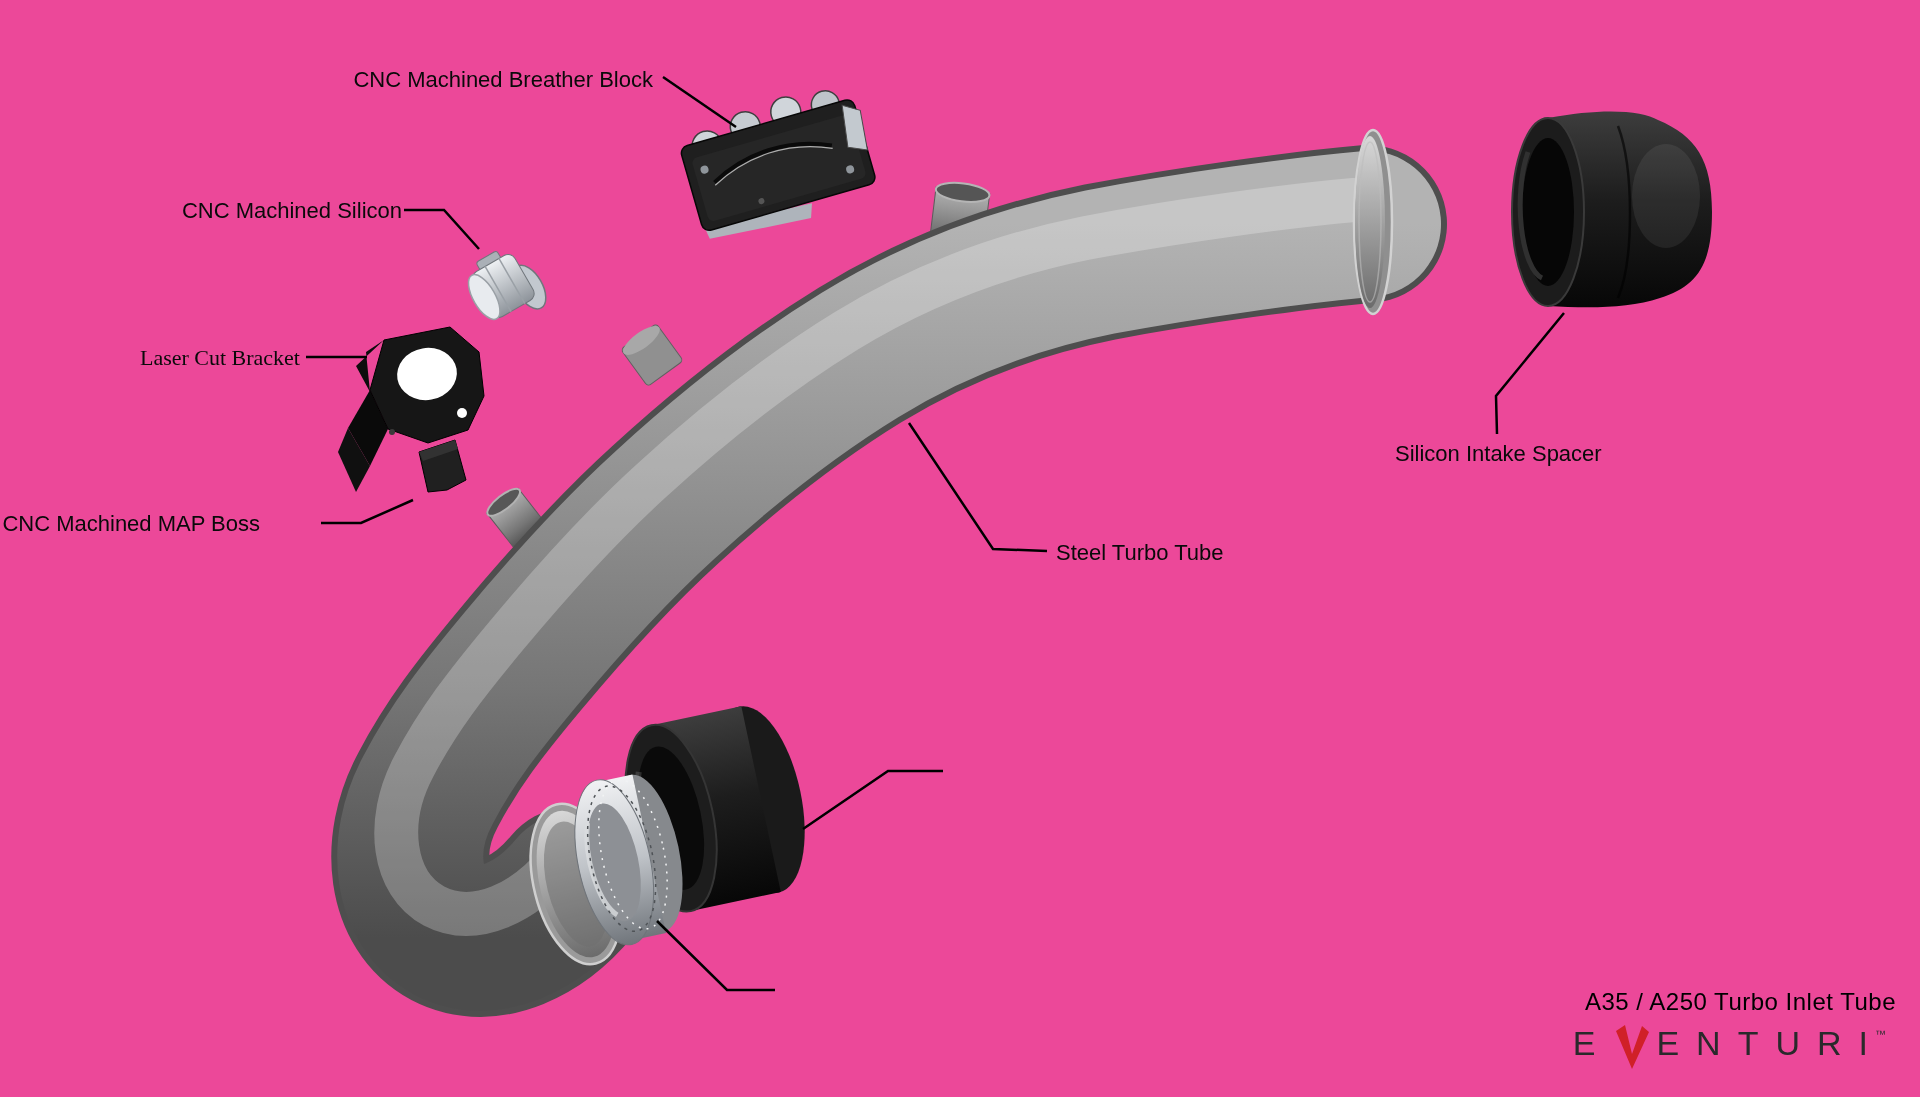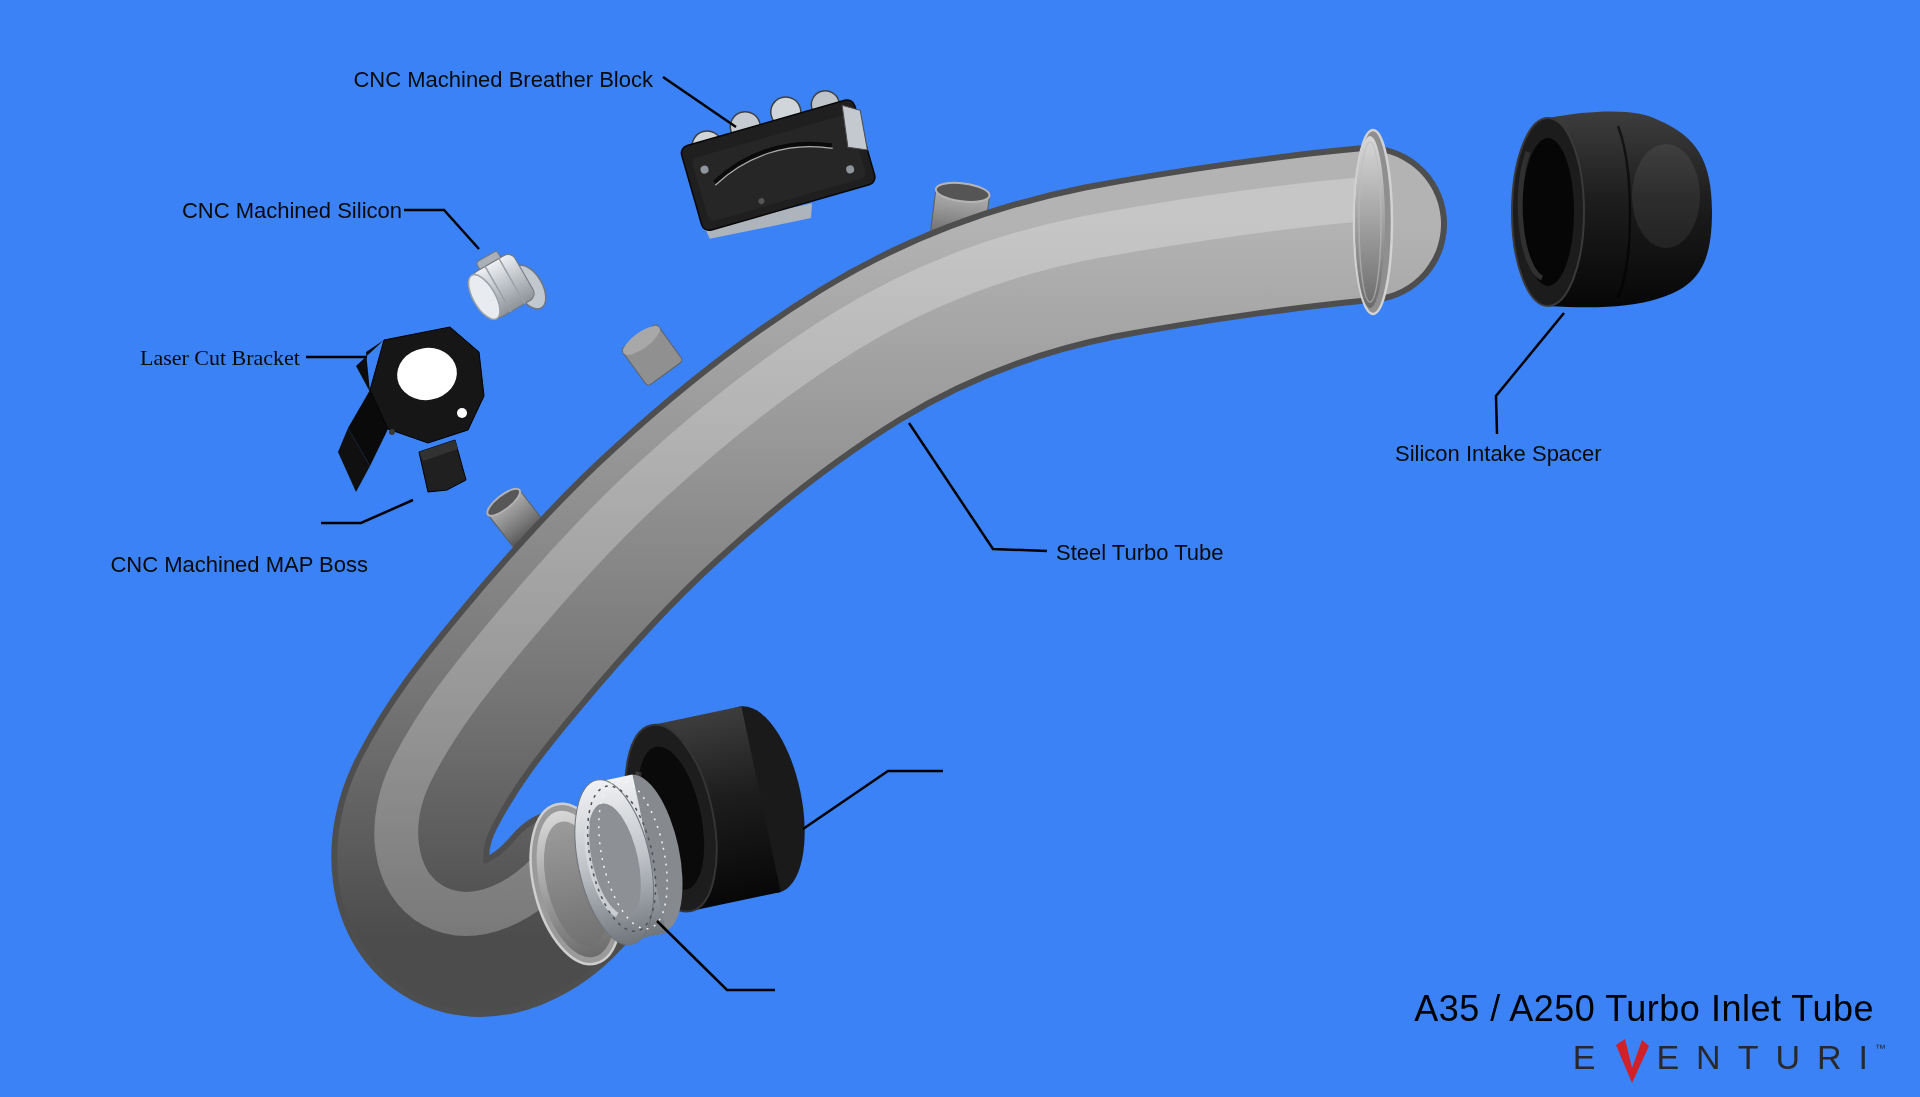--- a/index.html
+++ b/index.html
@@ -1,29 +1,29 @@
 <!DOCTYPE html>
 <html><head>
 <meta charset="utf-8">
 <style>
   html,body{margin:0;padding:0;background:#ffffff;}
   .canvas{
-    position:relative;width:1920px;height:1097px;background:#3b82f6;overflow:hidden;
+    position:relative;width:1920px;height:1097px;background:#ec4899;overflow:hidden;
     font-family:"Liberation Sans","DejaVu Sans",sans-serif;
   }
   .canvas svg.illustration{position:absolute;left:0;top:0;}
   .part-label{
     position:absolute;font-size:22px;line-height:27px;color:#0a0a0a;white-space:nowrap;
   }
   .part-label.right-anchored{text-align:right;}
   .footer{
     position:absolute;right:24px;top:988px;display:flex;flex-direction:column;align-items:flex-end;
   }
   .product-title{
-    font-size:36px;color:#000;white-space:nowrap;margin-right:22px;letter-spacing:0.5px;
+    font-size:24px;color:#000;white-space:nowrap;letter-spacing:0.5px;
   }
   .brand-row{
     display:flex;align-items:flex-end;margin-top:8px;
   }
   .brand-letters{
     font-size:34px;line-height:34px;color:#29292b;letter-spacing:17px;font-weight:normal;
   }
   .brand-v{margin:0 6px -10px 2px;}
   .brand-tm{
     font-size:11px;color:#29292b;position:relative;top:-20px;left:-10px;letter-spacing:0;
@@ -183,21 +183,21 @@
       <path d="M775,990 L727,990 L657,921"></path>
     </g>
   </svg>
 
   <div class="part-label right-anchored" style="right:1267px;top:66px;">CNC Machined Breather Block</div>
 
   <div class="part-label right-anchored" style="right:1518px;top:197px;">CNC Machined Silicon</div>
 
   <div class="part-label right-anchored" style="right:1620px;top:344px;font-family:Liberation Serif, serif;">Laser Cut Bracket</div>
 
-  <div class="part-label right-anchored" style="right:1552px;top:510px;margin-top:41px;">CNC Machined MAP Boss</div>
+  <div class="part-label right-anchored" style="right:1660px;top:510px;">CNC Machined MAP Boss</div>
 
   <div class="part-label" style="left:1395px;top:440px;">Silicon Intake Spacer</div>
 
   <div class="part-label" style="left:1056px;top:539px;">Steel Turbo Tube</div>
 
 
 
   <div class="footer">
     <div class="product-title">A35 / A250 Turbo Inlet Tube</div>
     <div class="brand-row">

